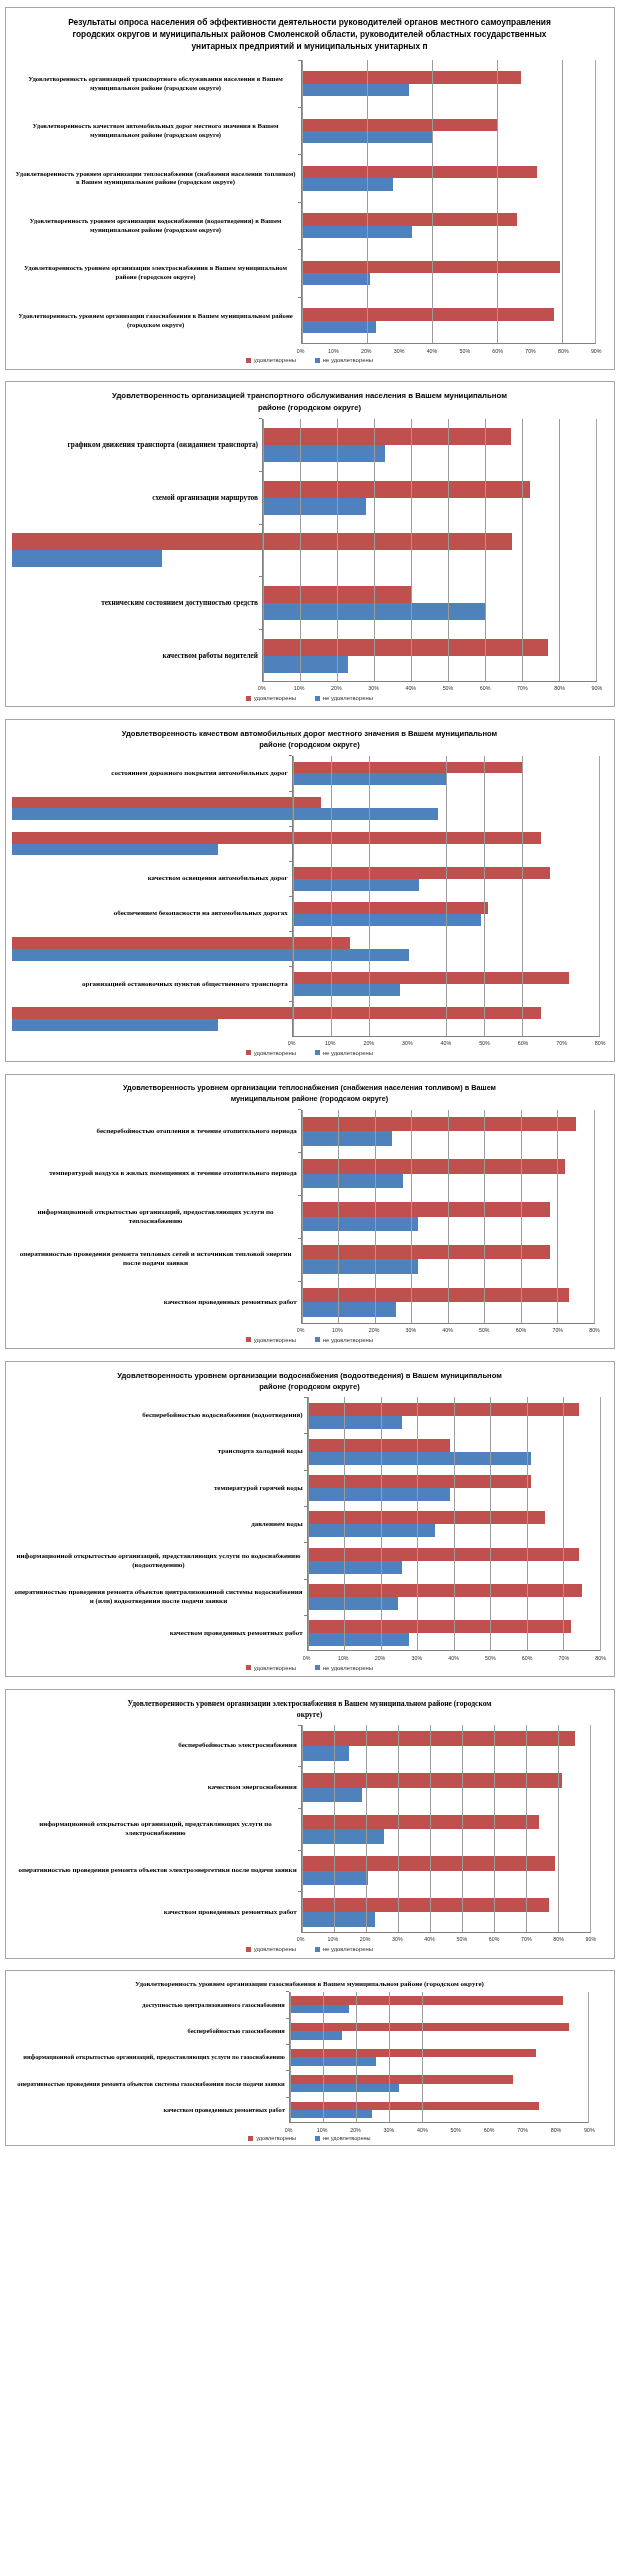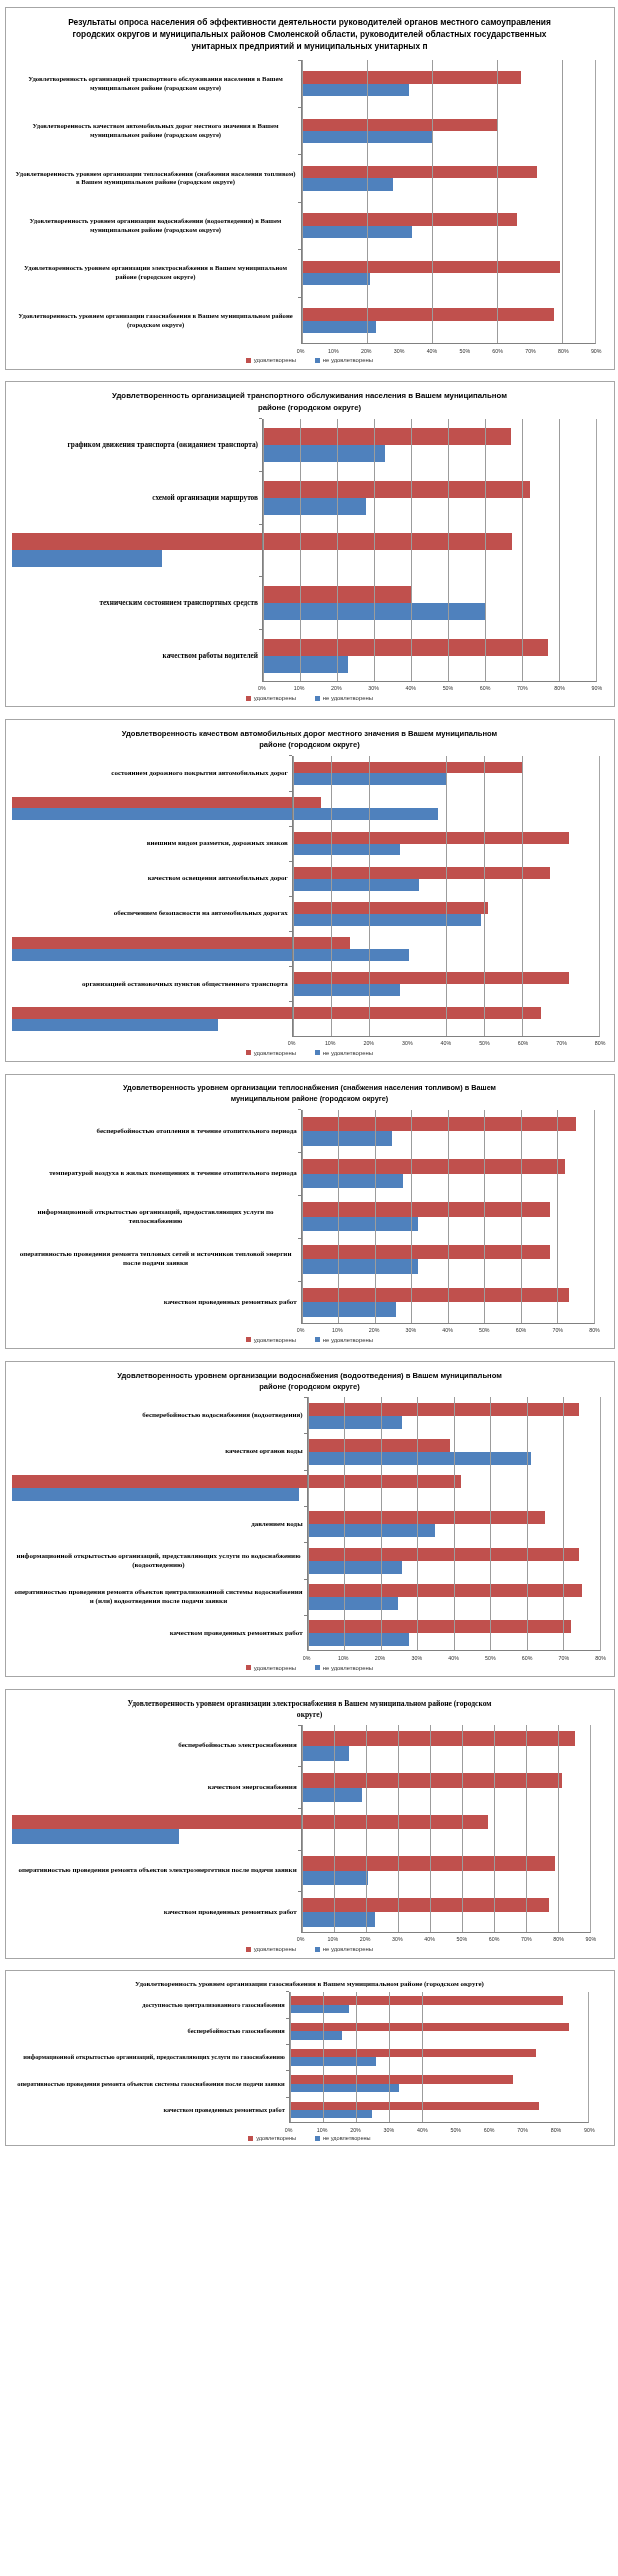--- a/index.html
+++ b/index.html
@@ -194,21 +194,21 @@
             </div>
           </div>
           <div class="crow">
             <div class="cbars">
               <div class="bar" title="удовлетворены: 77%" style="width: 85.5556%; background: rgb(192, 80, 77);"></div>
               <div class="bar" title="не удовлетворены: 23%" style="width: 25.5556%; background: rgb(79, 129, 189);"></div>
             </div>
           </div>
           <div class="crow">
             <div class="clabel">
-              <span>техническим состоянием транспортных средств</span>
+              <span>техническим состоянием доступностью средств</span>
             </div>
             <div class="cbars">
               <div class="bar" title="удовлетворены: 40%" style="width: 44.4444%; background: rgb(192, 80, 77);"></div>
               <div class="bar" title="не удовлетворены: 60%" style="width: 66.6667%; background: rgb(79, 129, 189);"></div>
             </div>
           </div>
           <div class="crow">
             <div class="clabel">
               <span>качеством работы водителей</span>
             </div>
@@ -257,23 +257,20 @@
               <div class="bar" title="не удовлетворены: 40%" style="width: 50%; background: rgb(79, 129, 189);"></div>
             </div>
           </div>
           <div class="crow">
             <div class="cbars">
               <div class="bar" title="удовлетворены: 42%" style="width: 52.5%; background: rgb(192, 80, 77);"></div>
               <div class="bar" title="не удовлетворены: 58%" style="width: 72.5%; background: rgb(79, 129, 189);"></div>
             </div>
           </div>
           <div class="crow">
-            <div class="clabel">
-              <span>внешним видом разметки, дорожных знаков</span>
-            </div>
             <div class="cbars">
               <div class="bar" title="удовлетворены: 72%" style="width: 90%; background: rgb(192, 80, 77);"></div>
               <div class="bar" title="не удовлетворены: 28%" style="width: 35%; background: rgb(79, 129, 189);"></div>
             </div>
           </div>
           <div class="crow">
             <div class="clabel">
               <span>качеством освещения автомобильных дорог</span>
             </div>
             <div class="cbars">
@@ -420,28 +417,31 @@
             <div class="clabel">
               <span>бесперебойностью водоснабжения (водоотведения)</span>
             </div>
             <div class="cbars">
               <div class="bar" title="удовлетворены: 74%" style="width: 92.5%; background: rgb(192, 80, 77);"></div>
               <div class="bar" title="не удовлетворены: 26%" style="width: 32.5%; background: rgb(79, 129, 189);"></div>
             </div>
           </div>
           <div class="crow">
             <div class="clabel">
-              <span>качеством органов воды</span>
+              <span>транспорта холодной воды</span>
             </div>
             <div class="cbars">
               <div class="bar" title="удовлетворены: 39%" style="width: 48.75%; background: rgb(192, 80, 77);"></div>
               <div class="bar" title="не удовлетворены: 61%" style="width: 76.25%; background: rgb(79, 129, 189);"></div>
             </div>
           </div>
           <div class="crow">
+            <div class="clabel">
+              <span>температурой горячей воды</span>
+            </div>
             <div class="cbars">
               <div class="bar" title="удовлетворены: 61%" style="width: 76.25%; background: rgb(192, 80, 77);"></div>
               <div class="bar" title="не удовлетворены: 39%" style="width: 48.75%; background: rgb(79, 129, 189);"></div>
             </div>
           </div>
           <div class="crow">
             <div class="clabel">
               <span>давлением воды</span>
             </div>
             <div class="cbars">
@@ -518,20 +518,23 @@
           <div class="crow">
             <div class="clabel">
               <span>качеством энергоснабжения</span>
             </div>
             <div class="cbars">
               <div class="bar" title="удовлетворены: 81%" style="width: 90%; background: rgb(192, 80, 77);"></div>
               <div class="bar" title="не удовлетворены: 19%" style="width: 21.1111%; background: rgb(79, 129, 189);"></div>
             </div>
           </div>
           <div class="crow">
+            <div class="clabel">
+              <span>информационной открытостью организаций, представляющих услуги по электроснабжению</span>
+            </div>
             <div class="cbars">
               <div class="bar" title="удовлетворены: 74%" style="width: 82.2222%; background: rgb(192, 80, 77);"></div>
               <div class="bar" title="не удовлетворены: 26%" style="width: 28.8889%; background: rgb(79, 129, 189);"></div>
             </div>
           </div>
           <div class="crow">
             <div class="clabel">
               <span>оперативностью проведения ремонта объектов электроэнергетики после подачи заявки</span>
             </div>
             <div class="cbars">

